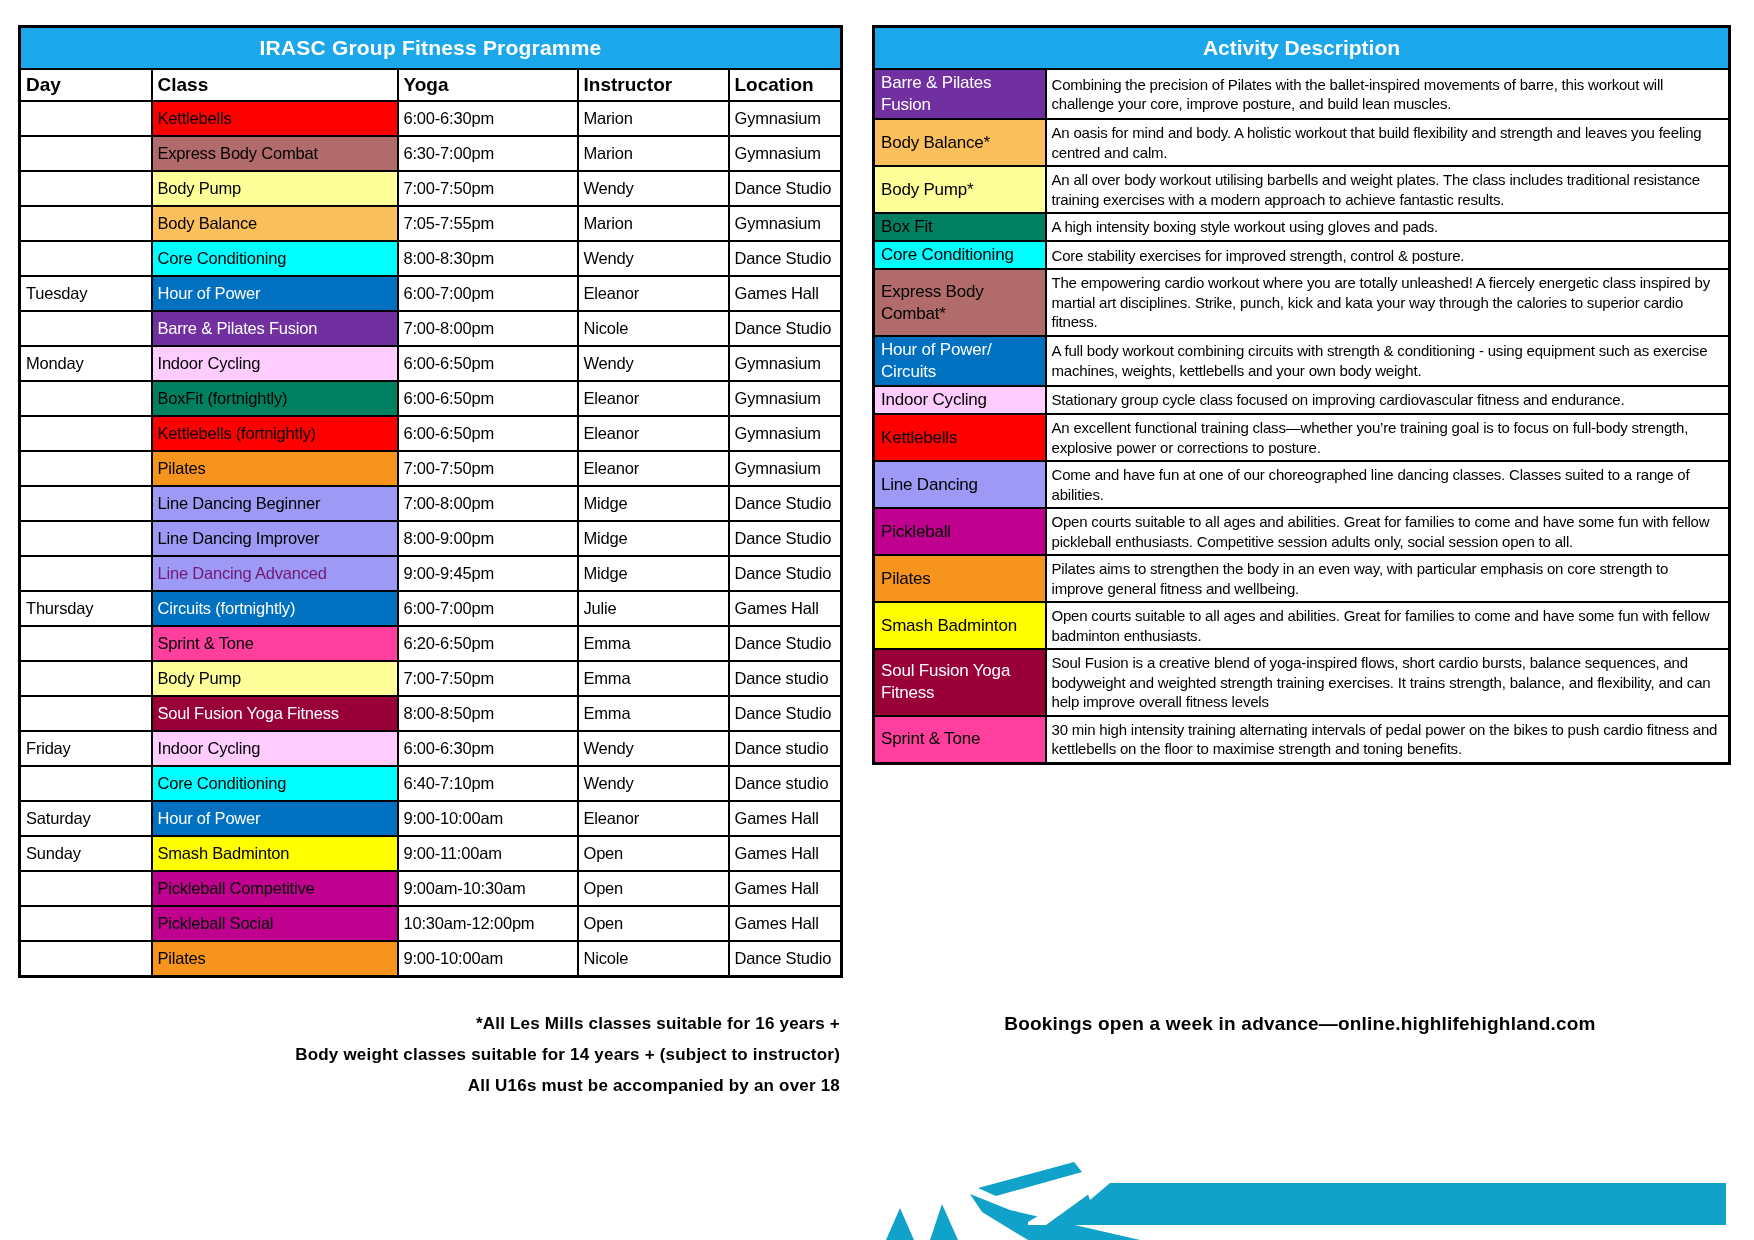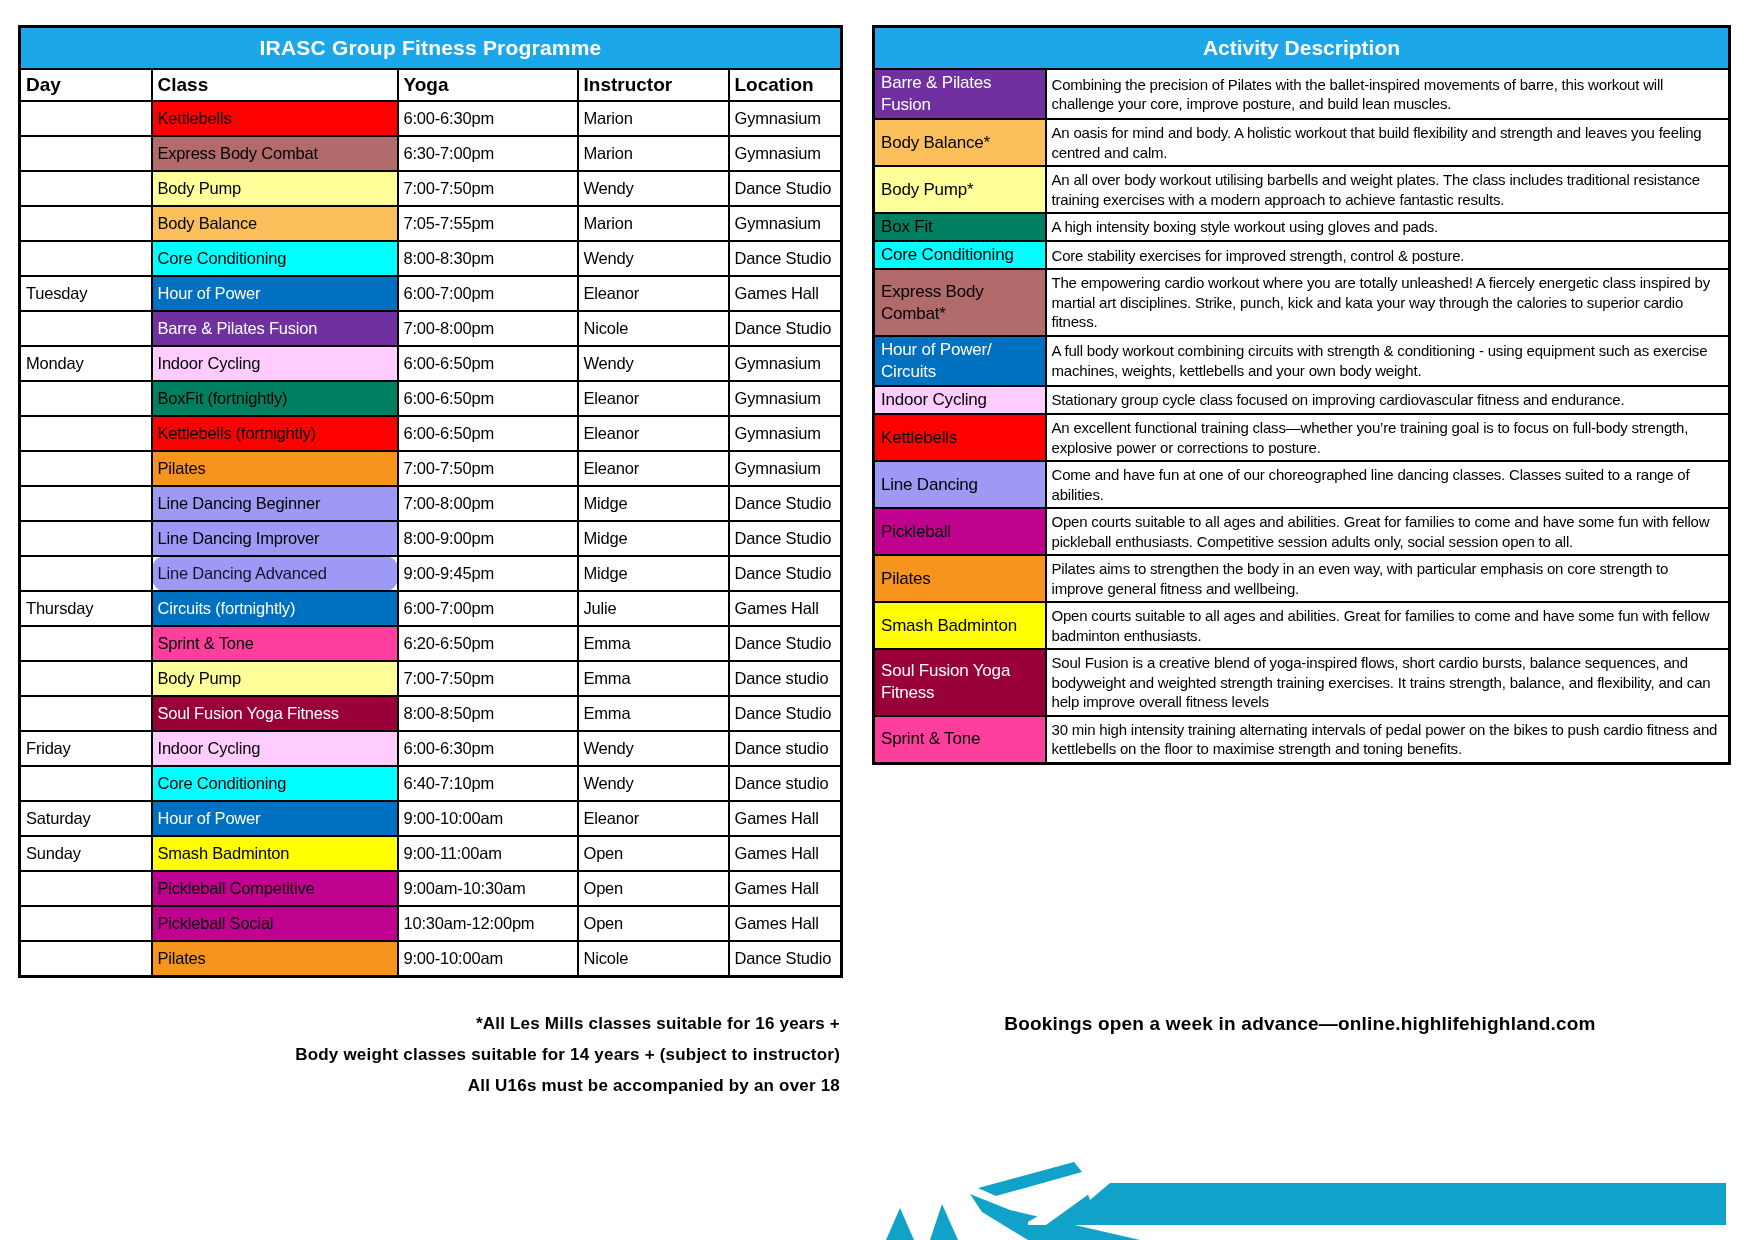--- a/index.html
+++ b/index.html
@@ -164,21 +164,21 @@
       </tr>
       <tr>
         <td></td>
         <td style="background: rgb(157, 153, 245); color: rgb(0, 0, 0);">Line Dancing Improver</td>
         <td>8:00-9:00pm</td>
         <td>Midge</td>
         <td>Dance Studio</td>
       </tr>
       <tr>
         <td></td>
-        <td style="background: rgb(157, 153, 245); color: #0f172a; border-radius: 13px;">Line Dancing Advanced</td>
+        <td style="background: rgb(157, 153, 245); color: #701a75;">Line Dancing Advanced</td>
         <td>9:00-9:45pm</td>
         <td>Midge</td>
         <td>Dance Studio</td>
       </tr>
       <tr>
         <td>Thursday</td>
         <td style="background: rgb(0, 112, 192); color: rgb(255, 255, 255);">Circuits (fortnightly)</td>
         <td>6:00-7:00pm</td>
         <td>Julie</td>
         <td>Games Hall</td>

